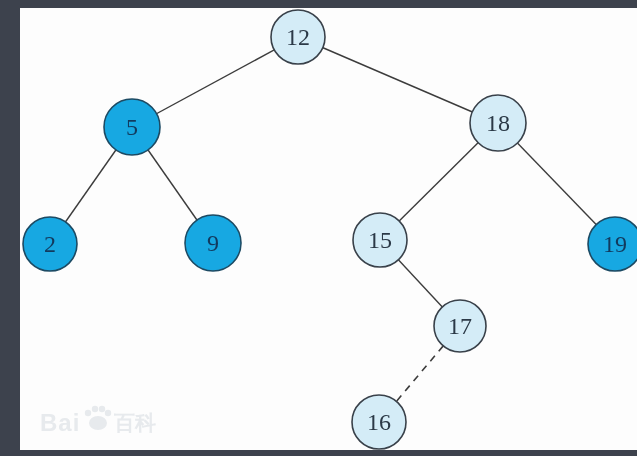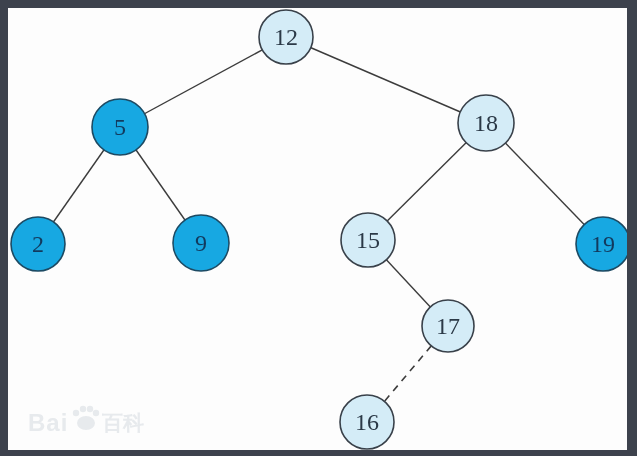--- a/index.html
+++ b/index.html
@@ -8,21 +8,21 @@
     background: #3d424d;
     font-family: "Liberation Serif", serif;
   }
   .stage {
     position: relative;
     width: 637px;
     height: 456px;
     box-sizing: border-box;
     background: #3d424d;
     
-    padding: 8px 10px 6px 8px;
+    padding: 8px 10px 6px 20px;
     overflow: hidden;
     text-align: right;
   }
   .canvas {
     position: relative;
     width: 619px;
     height: 442px;
     background: #fdfdfd;
     overflow: hidden;
   }

